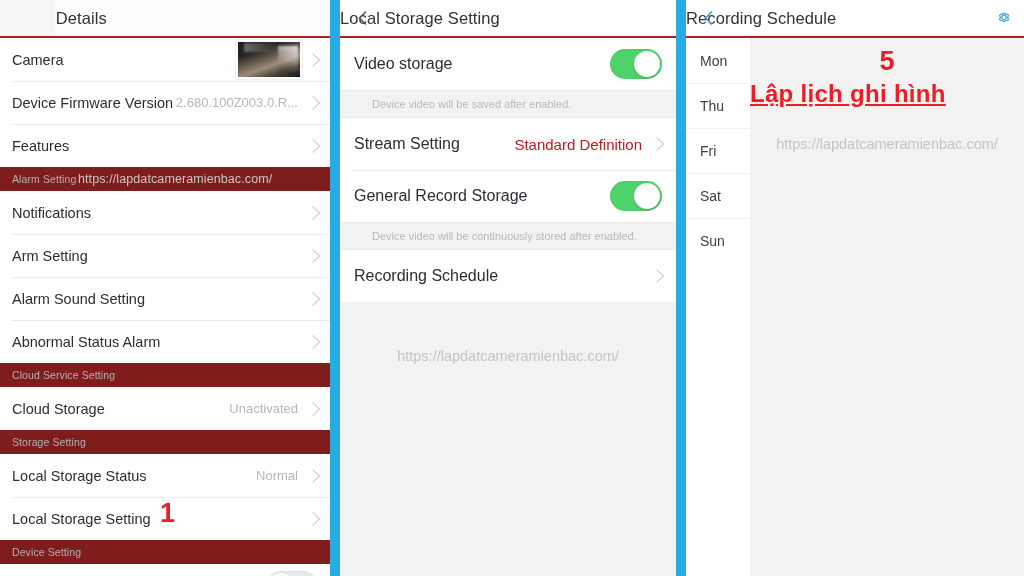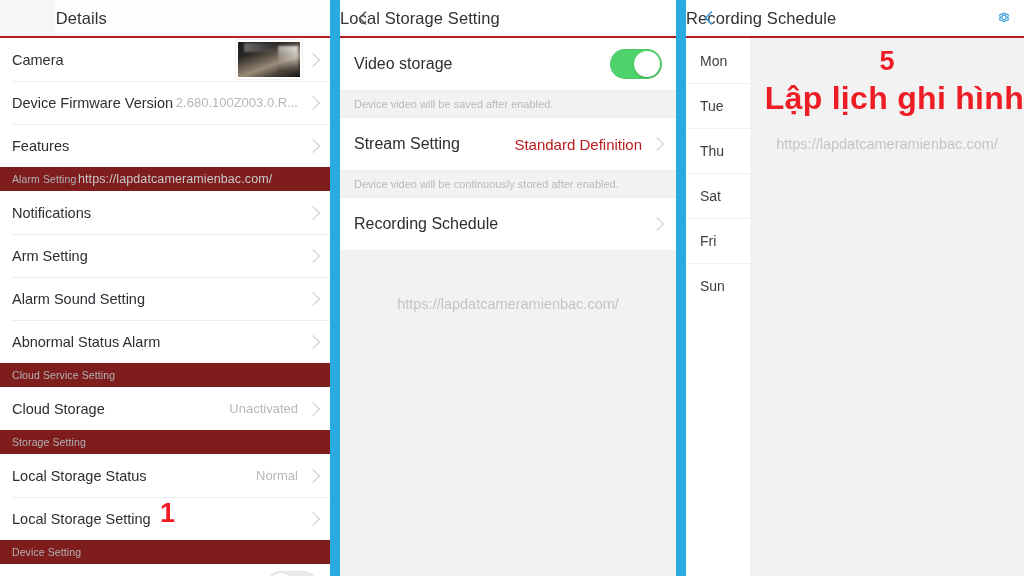--- a/index.html
+++ b/index.html
@@ -92,21 +92,21 @@
     position:absolute;right:2px;top:2px;width:26px;height:26px;border-radius:50%;
     background:#ffffff;box-shadow:0 1px 2px rgba(0,0,0,.22);
   }
 
   
   .p2 .list{background:#fff;}
   .row-tall{height:52px;padding:0 14px 0 14px;}
   .row-tall .row-label{font-size:16px;color:#2b2e33;}
   .row-tall .row-value{font-size:15px;color:#b91c1c;}
   .note{
-    background:#f2f2f2;padding:7px 14px;font-size:11px;color:#b7b9bc;
+    background:#f2f2f2;padding:7px 32px;font-size:11px;color:#b7b9bc;
     border-top:1px solid #eaeaea;border-bottom:1px solid #eaeaea;
   }
   .p2-blank{background:#f2f2f2;flex:1;position:relative;}
   .wm-block{
     position:absolute;left:0;right:0;top:46px;text-align:center;
     font-size:14.5px;color:#c2c4c6;
   }
   .p2-inner{display:flex;flex-direction:column;height:540px;}
 
   
@@ -124,22 +124,22 @@
   }
   .sbar{
     height:29px;background:#1068B3;flex:1;margin-right:0px;
   }
   .p3-bottom{background:#f2f2f2;flex:1;position:relative;}
   .anno5{
     position:absolute;left:0;right:0;top:8px;text-align:center;
     color:#ee1d25;font-size:27px;font-weight:700;
   }
   .anno-vi{
-    position:absolute;left:0;right:0;top:42px;text-align:right;
-    color:#ee1d25;font-size:32px;font-weight:700;letter-spacing:.3px;
+    position:absolute;left:0;right:0;top:42px;text-align:left;
+    color:#ee1d25;font-size:24px;font-weight:700;letter-spacing:.3px;text-decoration:underline;
   }
   .wm3{
     position:absolute;left:0;right:0;top:98px;text-align:center;
     font-size:14.5px;color:#c2c4c6;
   }
   .p3-inner{display:flex;height:540px;}
 
   
   .anno{
     position:absolute;color:#ee1d25;font-weight:700;line-height:1;
@@ -271,20 +271,26 @@
         </div>
 
         <div class="note">Device video will be saved after enabled.</div>
 
         <div class="row row-tall">
           <span class="row-label">Stream Setting</span>
           <span class="row-value">Standard Definition</span>
           <span class="chev"></span>
         </div>
 
+        <div class="row row-tall">
+          <span class="row-label">General Record Storage</span>
+          <span class="toggle">
+            <span class="knob"></span>
+          </span>
+        </div>
 
         <div class="note">Device video will be continuously stored after enabled.</div>
 
         <div class="row row-tall">
           <span class="row-label">Recording Schedule</span>
           <span class="row-value"></span>
           <span class="chev"></span>
         </div>
 
       </div>
@@ -316,33 +322,29 @@
 
     <div class="p3-inner">
       <div class="p3-strip"></div>
 
       <div class="sched">
         <div class="srow">
           <span class="sday">Mon</span>
           <span class="sbar"></span>
         </div>
         <div class="srow">
-          <span class="sday">Tue</span>
-          <span class="sbar"></span>
-        </div>
-        <div class="srow">
           <span class="sday">Thu</span>
           <span class="sbar"></span>
         </div>
         <div class="srow">
+          <span class="sday">Fri</span>
+          <span class="sbar"></span>
+        </div>
+        <div class="srow">
           <span class="sday">Sat</span>
-          <span class="sbar"></span>
-        </div>
-        <div class="srow">
-          <span class="sday">Fri</span>
           <span class="sbar"></span>
         </div>
         <div class="srow">
           <span class="sday">Sun</span>
           <span class="sbar"></span>
         </div>
       </div>
 
       <div class="p3-bottom">
         <div class="anno5">5</div>

